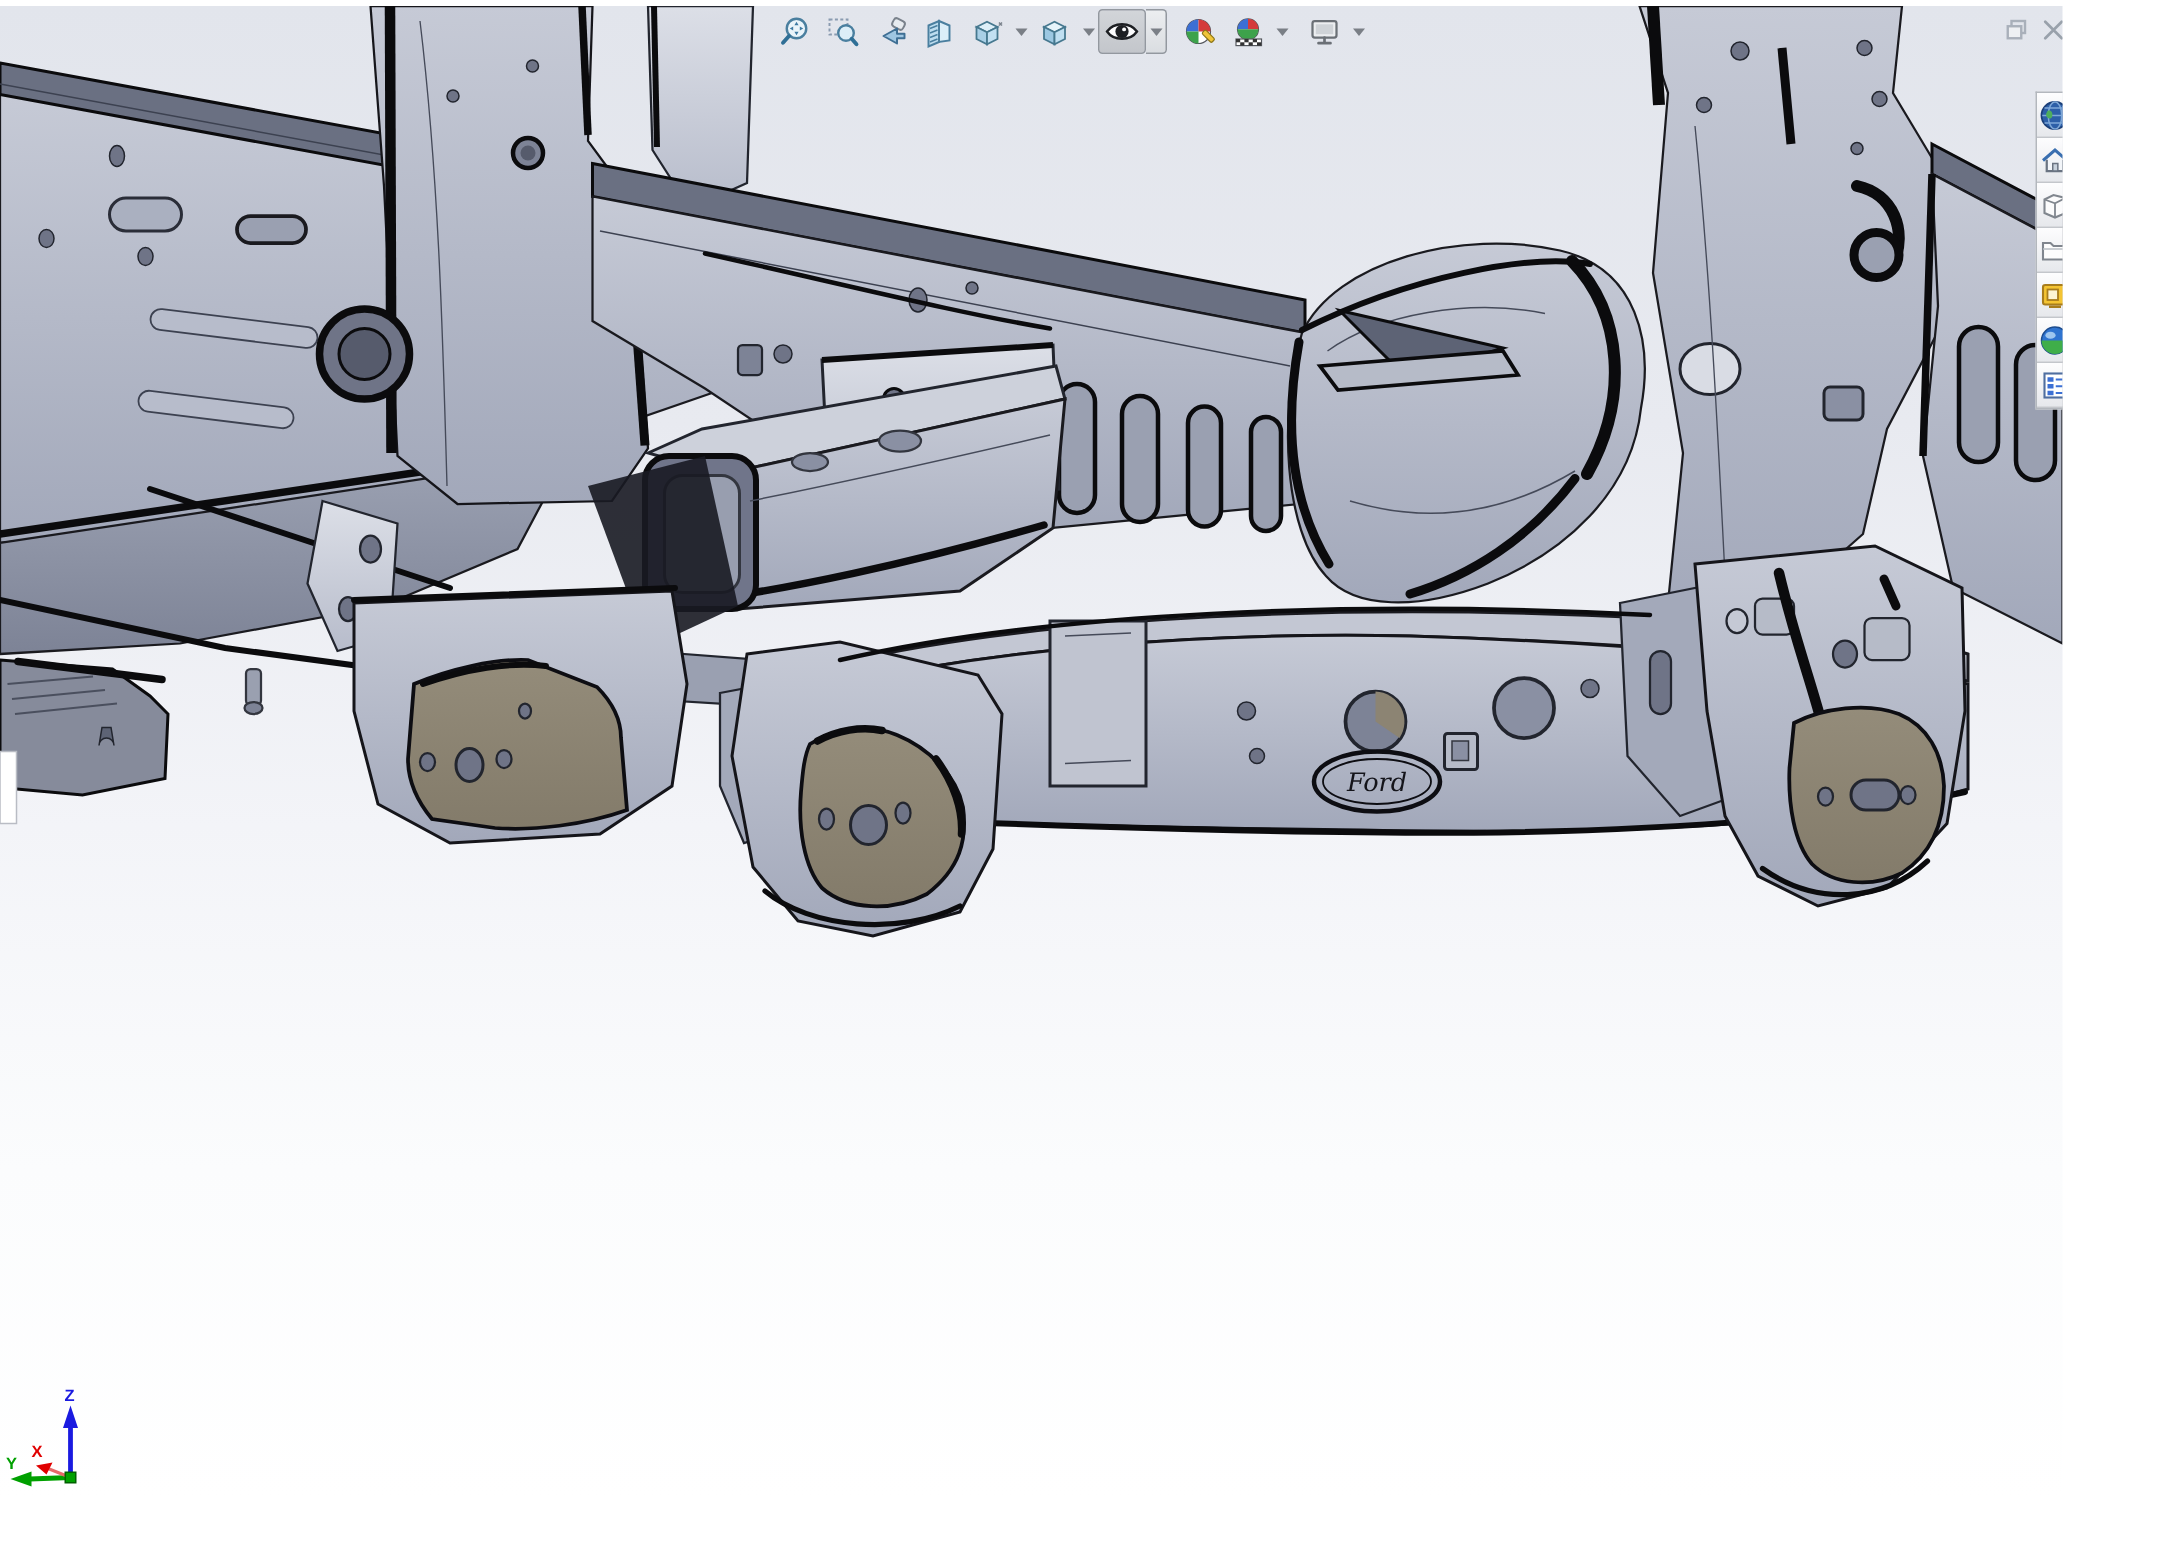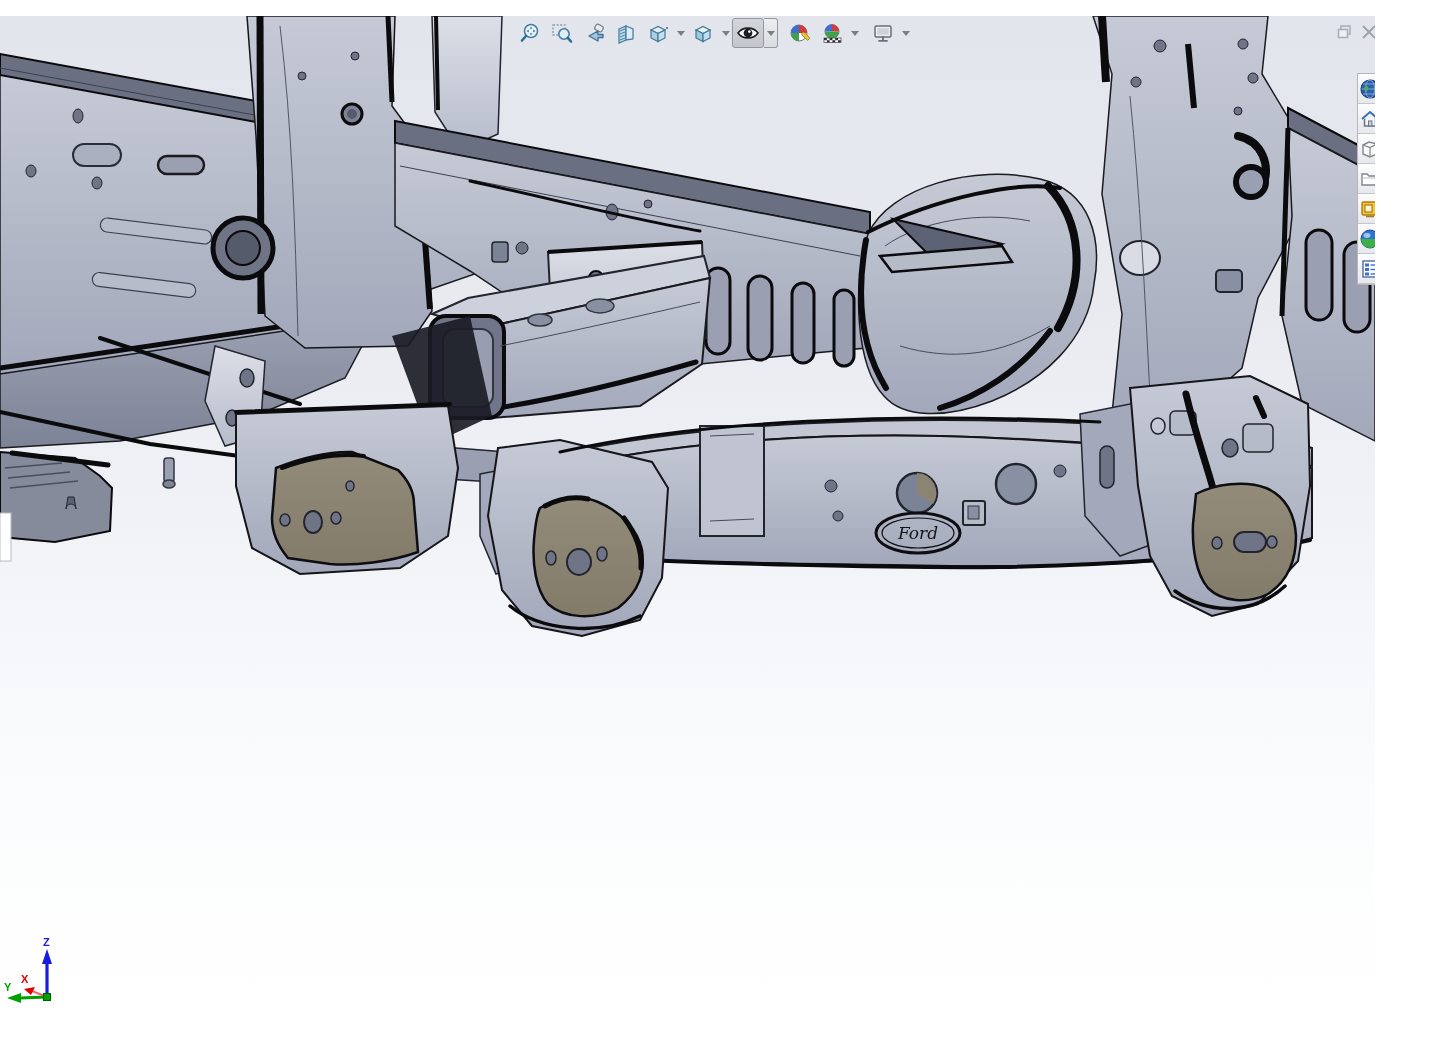--- a/index.html
+++ b/index.html
@@ -2,21 +2,21 @@
 <html><head>
 <meta charset="utf-8">
 <style>
   html,body{margin:0;padding:0;}
   body{
     width:1445px;height:1042px;background:#ffffff;overflow:hidden;position:relative;
     font-family:"Liberation Sans", sans-serif;
   }
   
   .viewport{
-    position:absolute;left:0;top:16px;width:1375px;height:994px;
+    position:absolute;left:0;top:4px;width:1375px;height:994px;
     background:linear-gradient(180deg,#e2e5ec 0%,#e8eaf0 28%,#f3f4f8 55%,#fbfcfd 78%,#ffffff 100%);
     overflow:hidden;
   }
   .model-svg{position:absolute;left:0;top:0;}
   .bottom-line{
     position:absolute;left:0;top:1035px;width:1375px;height:4px;
     background:linear-gradient(180deg,#caccdd 0%,#a9abc4 40%,#a9abc4 100%);
   }
   
   .hud-toolbar{

